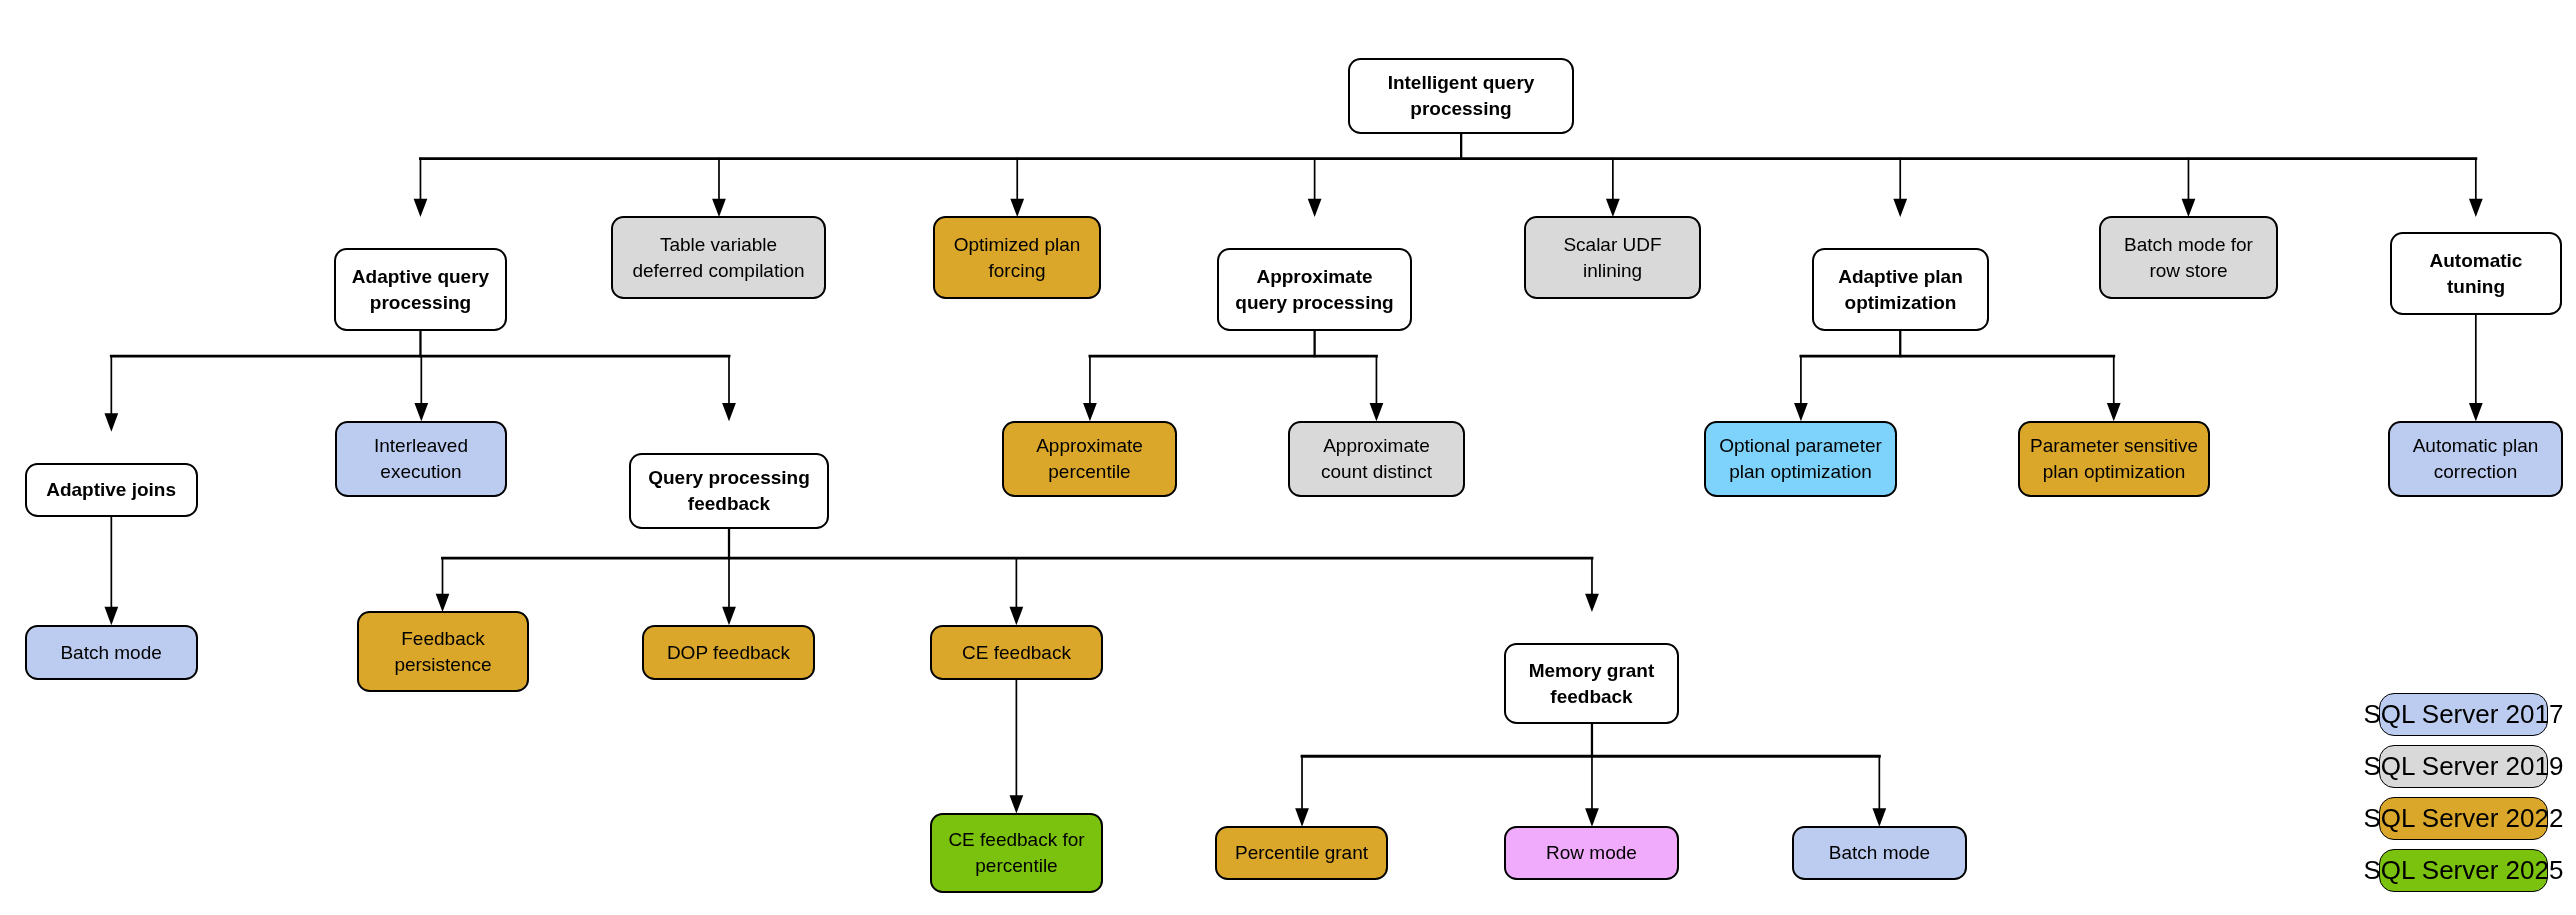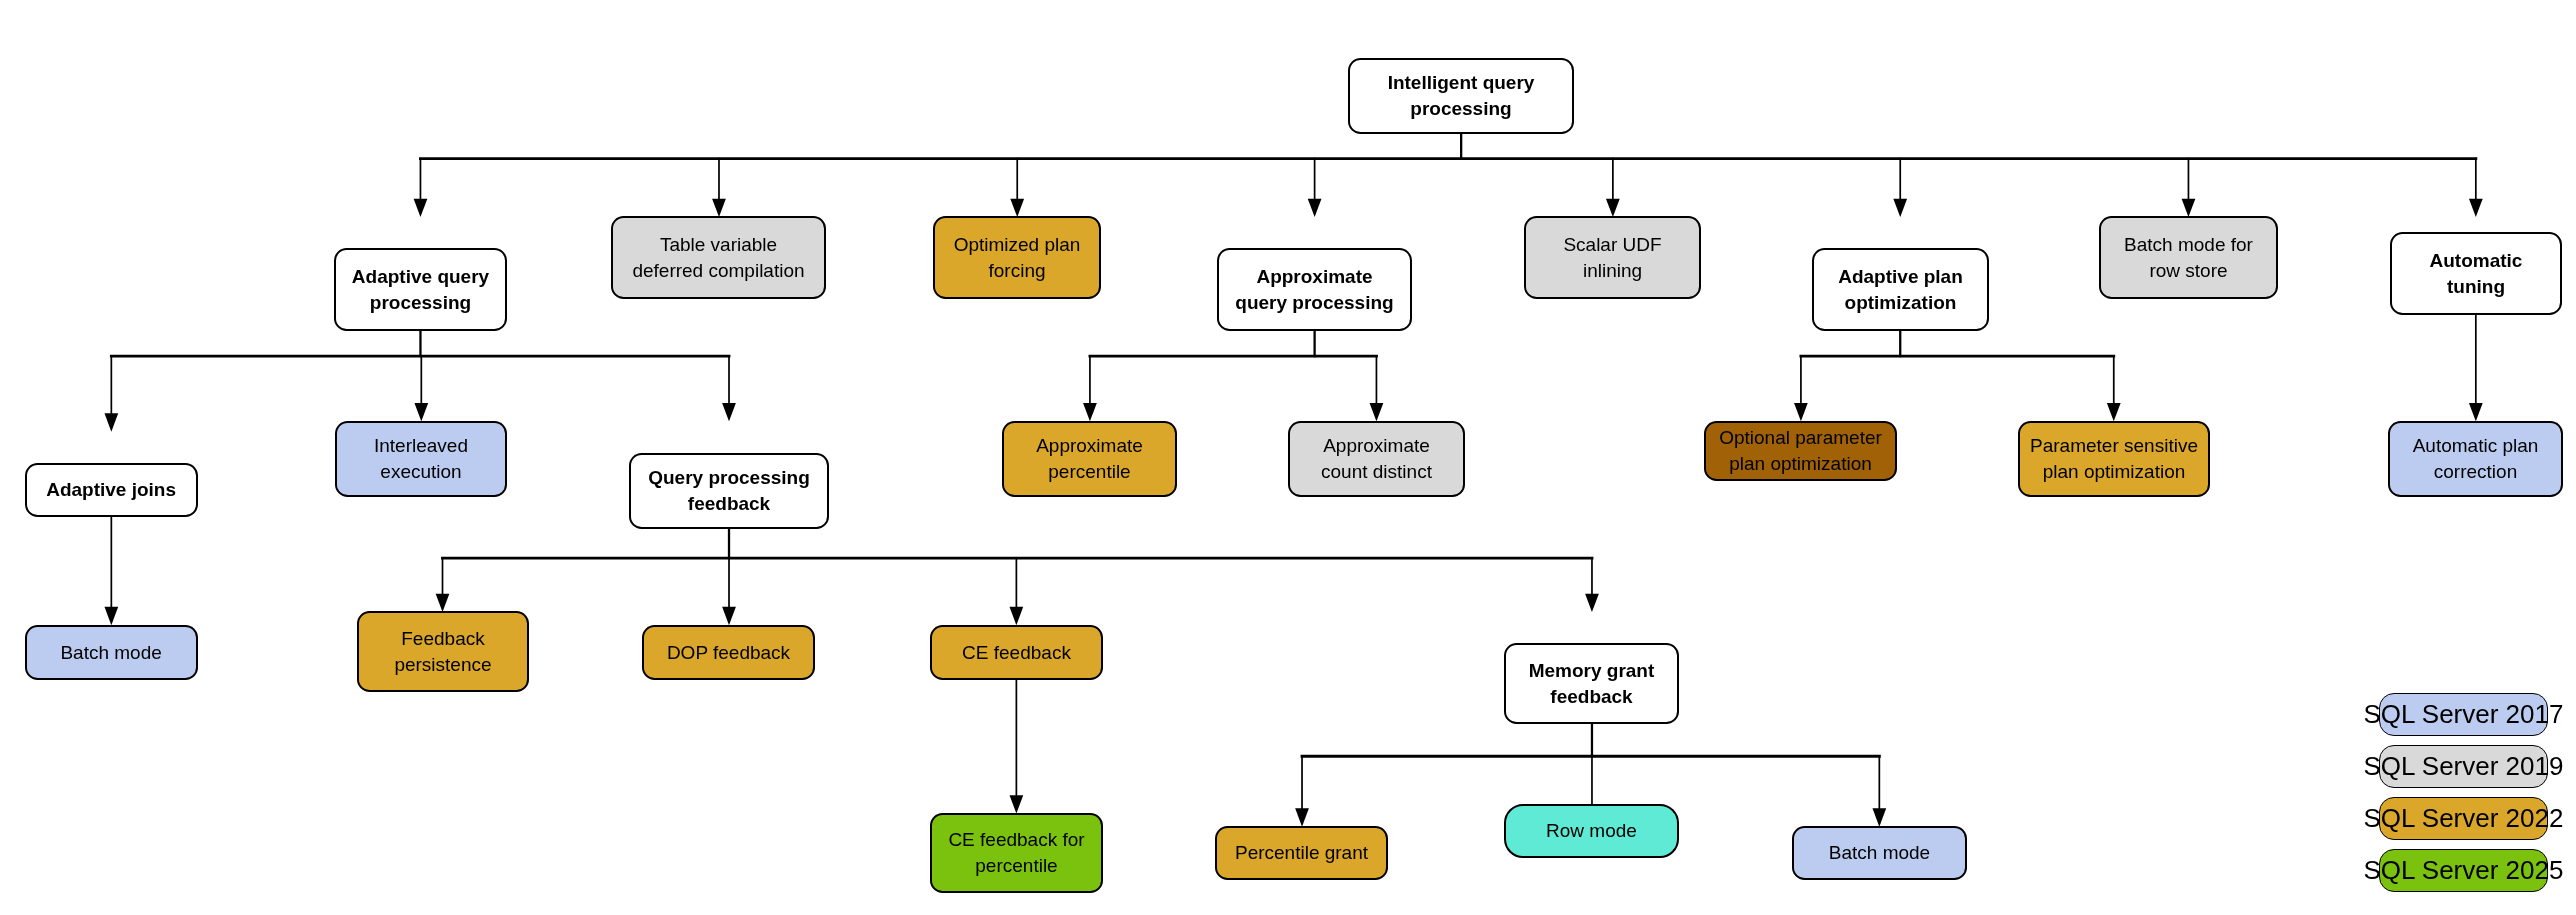--- a/index.html
+++ b/index.html
@@ -138,21 +138,21 @@
         <span class="line">feedback</span>
       </div>
       <div class="node" style="left: 1002px; top: 421px; width: 175px; height: 76px; background: rgb(219, 167, 42);">
         <span class="line">Approximate</span>
         <span class="line">percentile</span>
       </div>
       <div class="node" style="left: 1288px; top: 421px; width: 177px; height: 76px; background: rgb(217, 217, 217);">
         <span class="line">Approximate</span>
         <span class="line">count distinct</span>
       </div>
-      <div class="node" style="left: 1704px; top: 421px; width: 193px; height: 60px; background: #a16207;">
+      <div class="node" style="left: 1704px; top: 421px; width: 193px; height: 76px; background: #7dd3fc;">
         <span class="line">Optional parameter</span>
         <span class="line">plan optimization</span>
       </div>
       <div class="node" style="left: 2018px; top: 421px; width: 192px; height: 76px; background: rgb(219, 167, 42);">
         <span class="line">Parameter sensitive</span>
         <span class="line">plan optimization</span>
       </div>
       <div class="node" style="left: 2388px; top: 421px; width: 175px; height: 76px; background: rgb(188, 204, 240);">
         <span class="line">Automatic plan</span>
         <span class="line">correction</span>
@@ -174,21 +174,21 @@
         <span class="line">Memory grant</span>
         <span class="line">feedback</span>
       </div>
       <div class="node" style="left: 930px; top: 813px; width: 173px; height: 80px; background: rgb(122, 194, 14);">
         <span class="line">CE feedback for</span>
         <span class="line">percentile</span>
       </div>
       <div class="node" style="left: 1215px; top: 826px; width: 173px; height: 54px; background: rgb(219, 167, 42);">
         <span class="line">Percentile grant</span>
       </div>
-      <div class="node" style="left: 1504px; top: 804px; width: 175px; height: 54px; background: #5eead4; border-radius: 19px;">
+      <div class="node" style="left: 1504px; top: 826px; width: 175px; height: 54px; background: #f0abfc;">
         <span class="line">Row mode</span>
       </div>
       <div class="node" style="left: 1792px; top: 826px; width: 175px; height: 54px; background: rgb(188, 204, 240);">
         <span class="line">Batch mode</span>
       </div>
     </div>
   <div id="legend">
       <div class="legend-item" style="left: 2379px; top: 693px; width: 169px; height: 43px; background: rgb(188, 204, 240);">SQL Server 2017</div>
       <div class="legend-item" style="left: 2379px; top: 745px; width: 169px; height: 43px; background: rgb(217, 217, 217);">SQL Server 2019</div>
       <div class="legend-item" style="left: 2379px; top: 797px; width: 169px; height: 43px; background: rgb(219, 167, 42);">SQL Server 2022</div>

